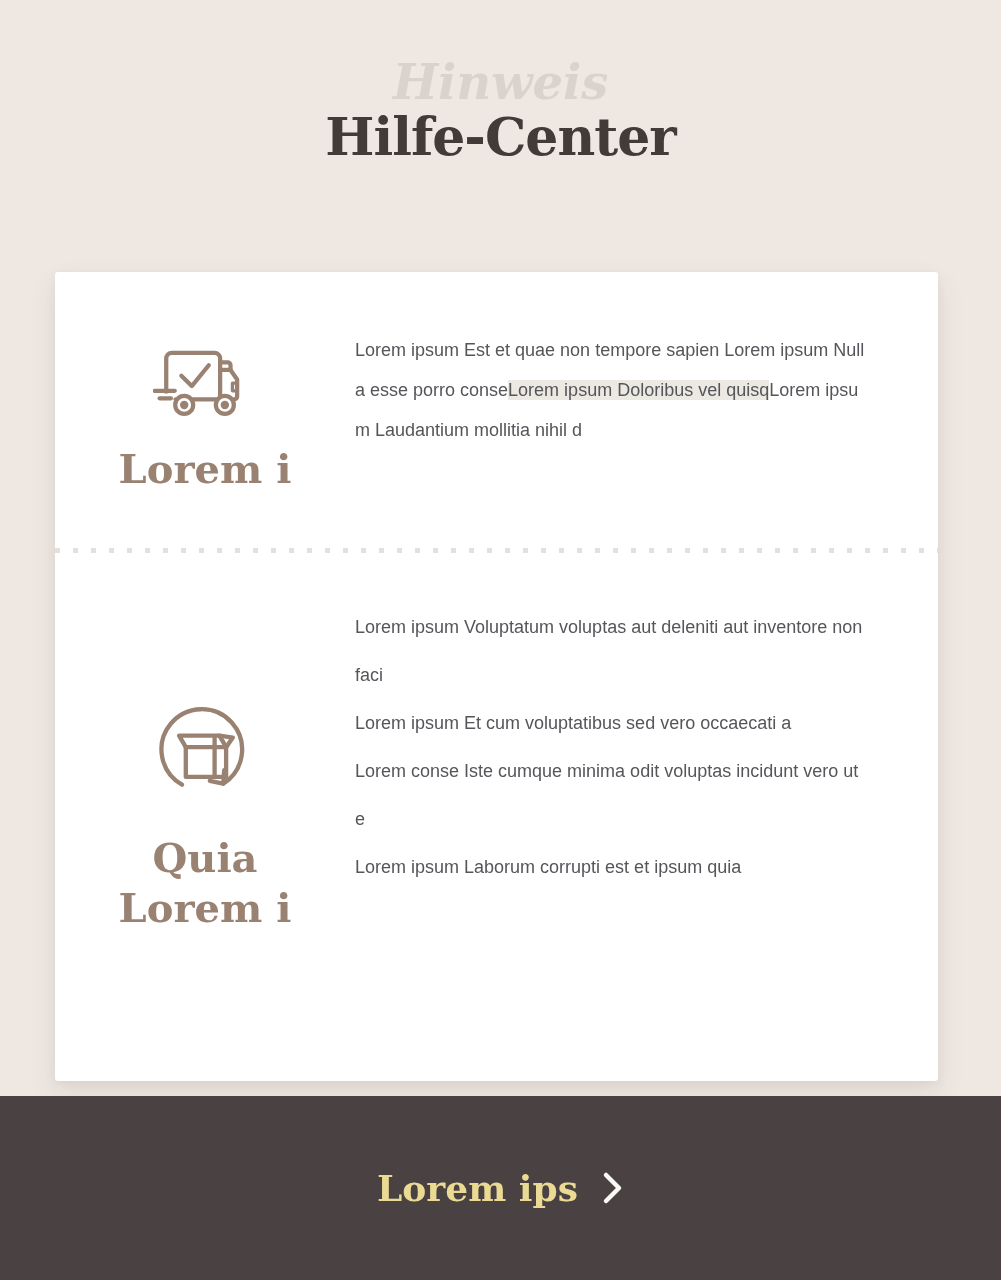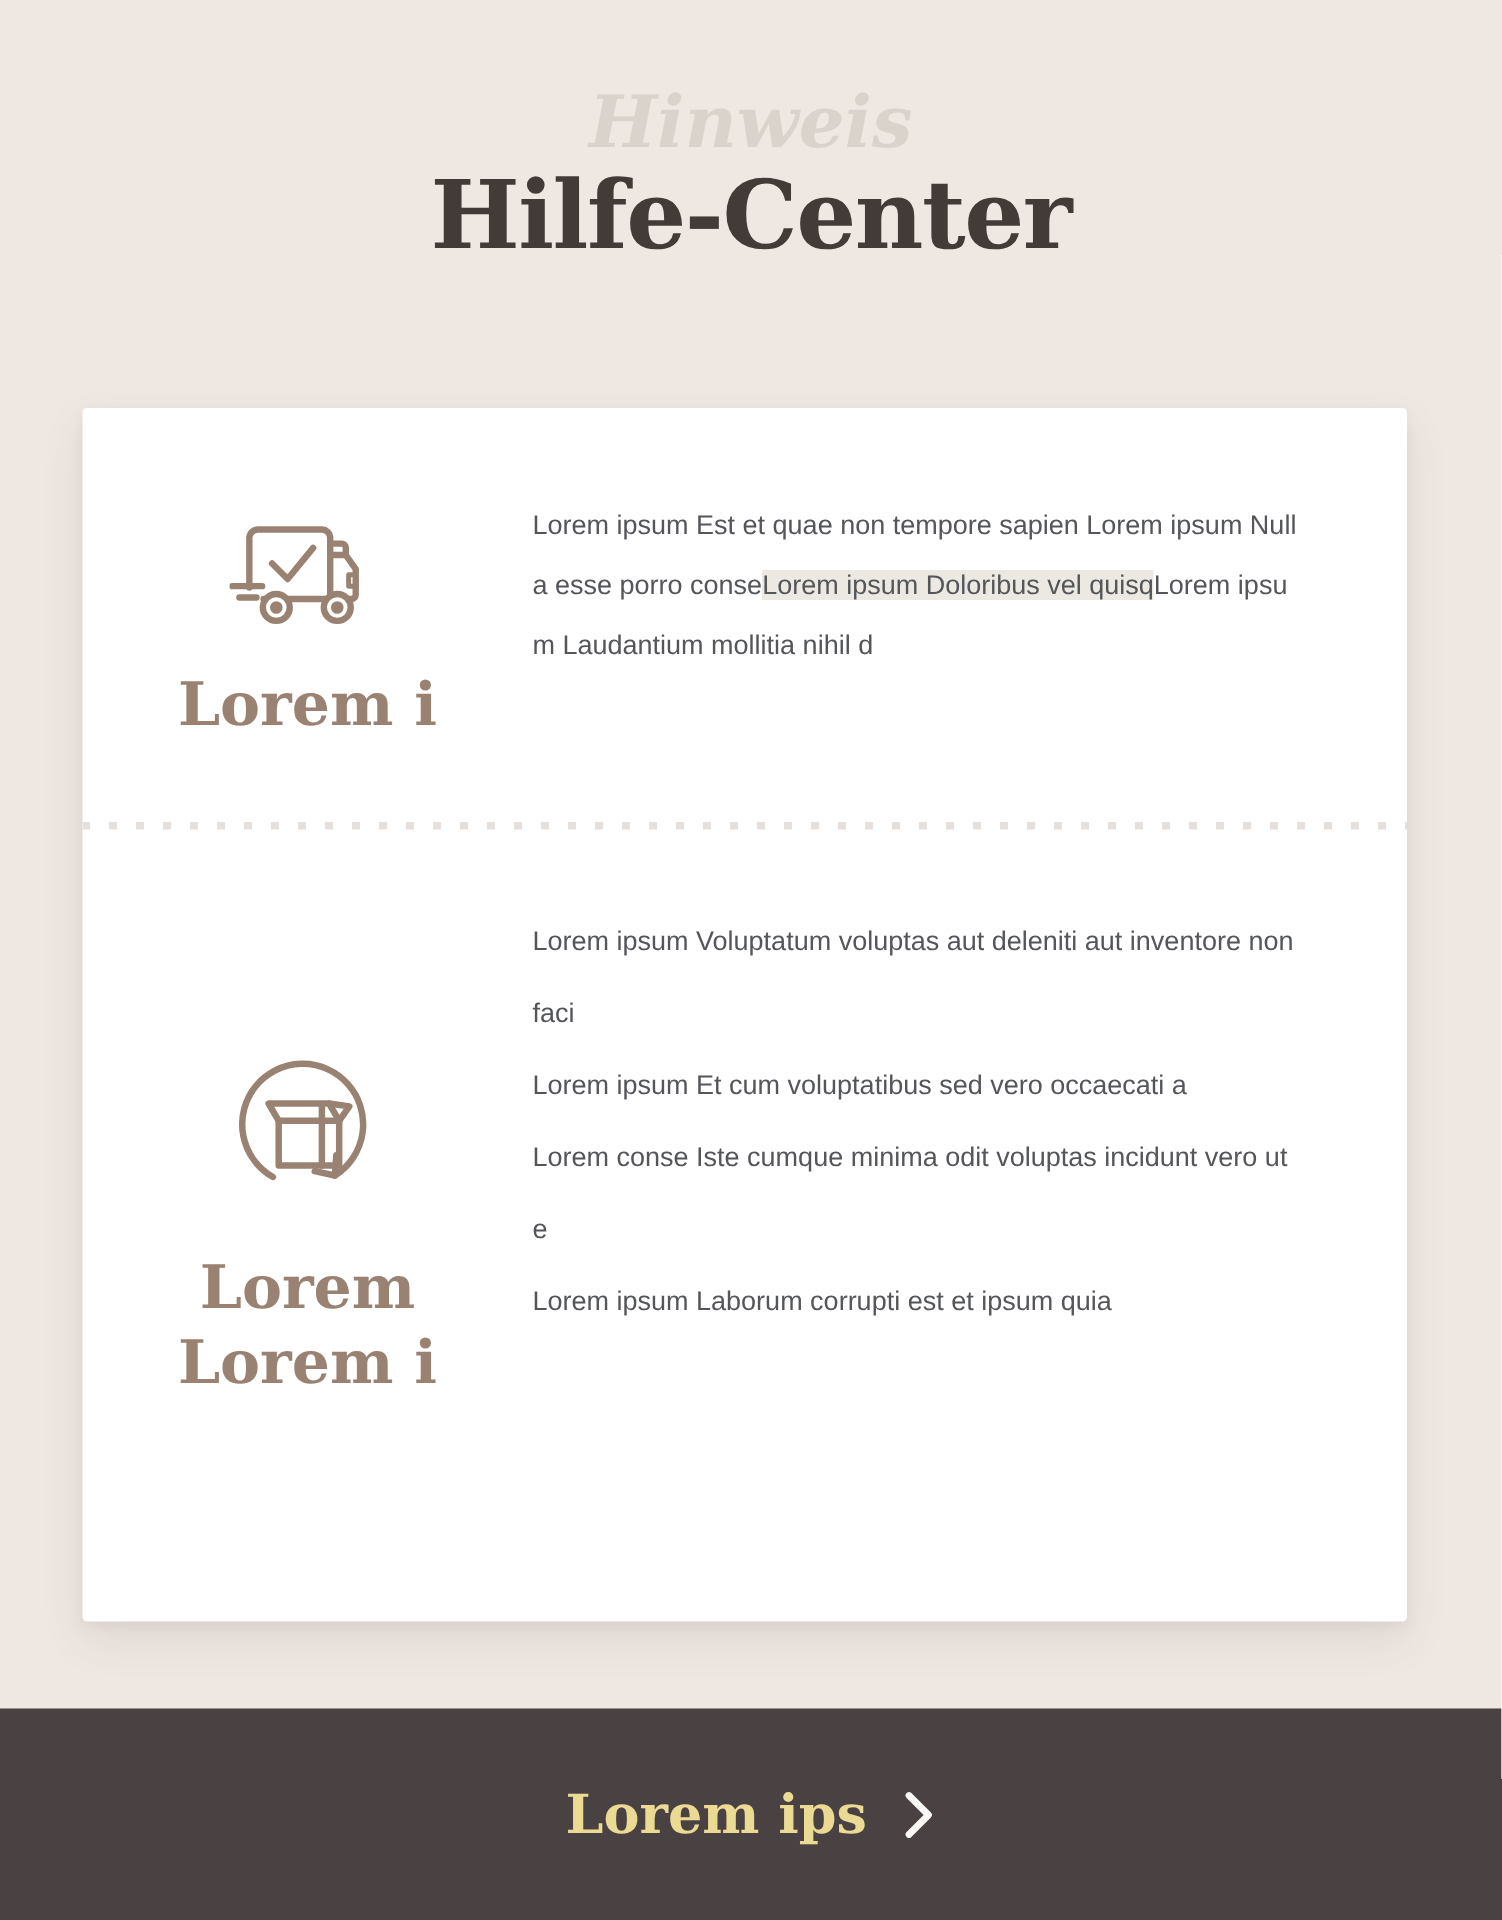--- a/index.html
+++ b/index.html
@@ -14,21 +14,21 @@
     background:var(--page-bg);
     font-family:"Liberation Sans",sans-serif;
   }
   .watermark{
     position:absolute;top:54px;left:0;width:100%;text-align:center;
     font-family:"DejaVu Serif",serif;font-style:italic;font-weight:700;
     font-size:48px;color:var(--watermark-color);z-index:1;white-space:nowrap;
   }
   .page-title{
     position:absolute;top:106px;left:0;width:100%;text-align:center;
-    font-family:"DejaVu Serif",serif;font-weight:700;font-size:63px;
+    font-family:"DejaVu Serif",serif;font-weight:700;font-size:52px;
     letter-spacing:-1px;color:var(--title-color);z-index:2;white-space:nowrap;
   }
   .card{
     position:absolute;left:55px;top:272px;width:883px;height:809px;
     background:var(--card-bg);border-radius:3px;
     box-shadow:0 12px 28px rgba(100,80,70,.10),0 3px 8px rgba(100,80,70,.06);
     z-index:3;
   }
   .row{display:flex;}
   .row1{height:276px;}
@@ -48,21 +48,21 @@
   }
   .row1 .textcol{padding-top:58px;line-height:40px;}
   .row2 .textcol{padding-top:50px;line-height:48px;}
   .textcol p{margin:0;}
   .hl{background:var(--highlight-bg);}
   .divider{
     height:5px;width:100%;
     background-image:repeating-linear-gradient(90deg,var(--divider-dot) 0 5px,transparent 5px 18px);
   }
   .footer{
-    position:absolute;bottom:0;left:0;width:100%;height:141px;
+    position:absolute;bottom:0;left:0;width:100%;height:184px;
     background:var(--footer-bg);display:flex;align-items:center;justify-content:center;
     cursor:pointer;z-index:4;
   }
   .footer-text{
     font-family:"DejaVu Serif",serif;font-weight:700;font-size:36px;white-space:nowrap;
   }
   .footer-gold{color:var(--footer-gold);}
   .footer-white{color:var(--footer-white);}
   .footer-chevron{margin-left:24px;color:var(--footer-white);display:flex;align-items:center;}
 </style>
@@ -109,21 +109,21 @@
         <svg width="96" height="102" viewBox="0 0 100 104" fill="none" stroke="currentColor" stroke-width="4.5" stroke-linecap="round" stroke-linejoin="round">
           <path d="M26 86 A 42 42 0 1 1 69 85"></path>
           <path d="M70 71 L69 85 L55 82"></path>
           <path d="M30 47 H72 V78 H30 Z"></path>
           <path d="M60 36 V78"></path>
           <path d="M30 47 L23 35 L65 35 L72 47"></path>
           <path d="M72 47 L79 37 L65 35"></path>
         </svg>
       </span>
       <div class="section-label">
-          <div>Lorem</div>
+          <div>Quia</div>
           <div>Lorem i</div>
         </div>
     </div>
     <div class="textcol paras">
         <p><span>Lorem ipsum Voluptatum voluptas aut deleniti aut inventore non faci</span></p>
         <p><span>Lorem ipsum Et cum voluptatibus sed vero occaecati a</span></p>
         <p><span>Lorem conse Iste cumque minima odit voluptas incidunt vero ut e</span></p>
         <p><span>Lorem ipsum Laborum corrupti est et ipsum quia</span></p>
       </div>
   </div>

